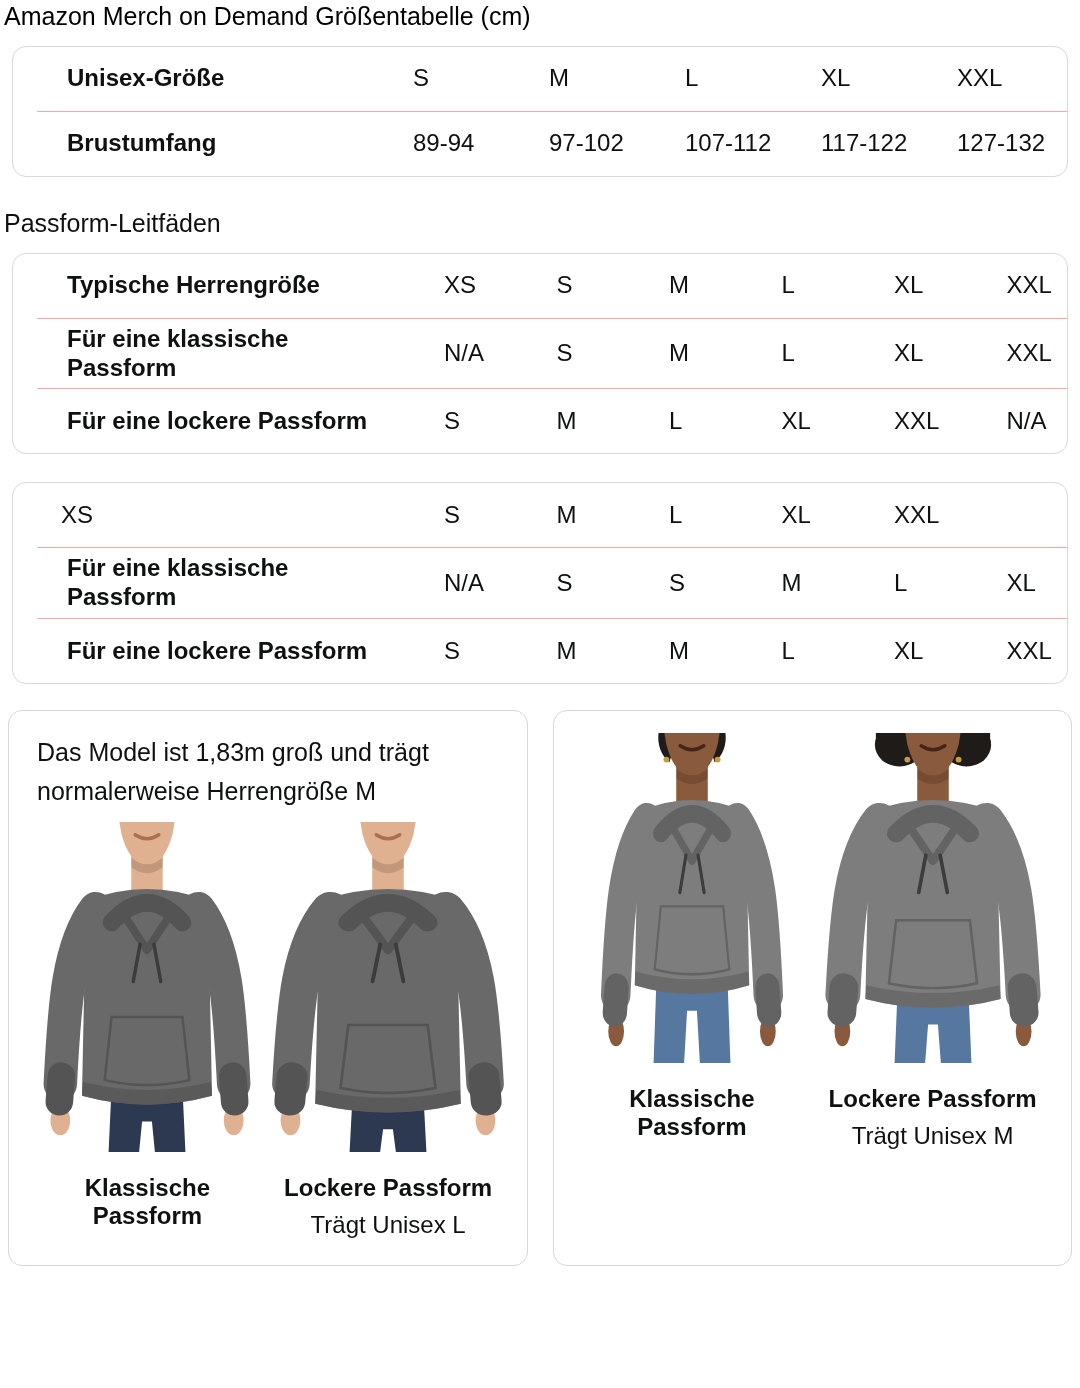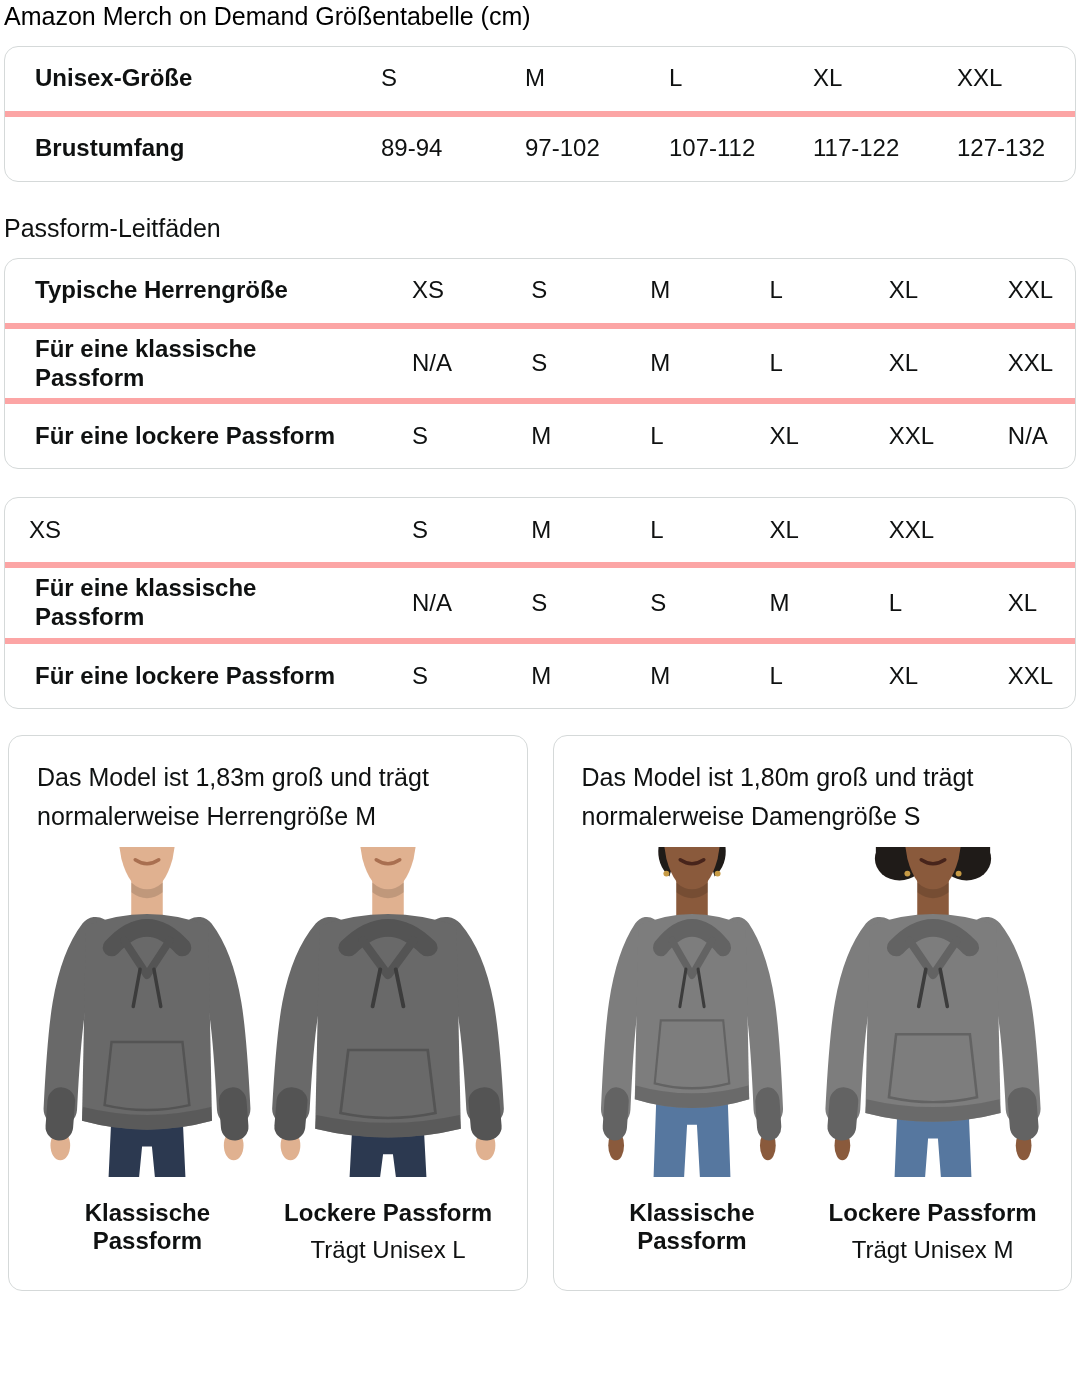--- a/index.html
+++ b/index.html
@@ -7,24 +7,24 @@
     width:1080px;min-height:1388px;
     font-family:"Liberation Sans","DejaVu Sans",sans-serif;
     color:#0f1111;
     -webkit-font-smoothing:antialiased;
   }
   .page{padding:2px 0 8px;}
   .title{
     font-size:25px;font-weight:400;margin:0 0 15px 4px;line-height:1.15;color:#000000;
   }
   .tbl{
-    border:1px solid #d5d9d9;border-radius:14px;margin:0 4px;
-    background:#fff;overflow:hidden;
-  }
-  .row{display:grid;align-items:center;min-height:64px;border-top:6px solid #fca5a5;}
+    border:1px solid #d5d9d9;border-radius:14px;margin:0 12px;
+    background:#fff;overflow:hidden;padding-left:24px;
+  }
+  .row{display:grid;align-items:center;min-height:64px;border-top:1px solid #fca5a5;}
   .tbl .row:first-child{border-top:none;}
   .row.cols5{grid-template-columns:350px repeat(5,1fr);}
   .row.cols7{grid-template-columns:355px repeat(6,1fr);gap:28px;}
   .cell{font-size:24px;padding:6px 0 6px 26px;line-height:1.2;}
   .cell.label{font-weight:700;padding-left:30px;}
   .cols7 .cell{padding-left:24px;}
   .cols7 .cell.label{padding-left:30px;}
   .note{font-size:23px;margin:14px 0 0 4px;}
   .subheading{font-size:25px;font-weight:400;margin:32px 0 15px 4px;}
   .mb-gap{margin-bottom:28px;}
@@ -191,21 +191,20 @@
             </div>
           <figcaption>
             <div class="fit-label">Lockere Passform</div>
             <div class="wears-label">Trägt Unisex L</div>
           </figcaption>
         </figure>
       </div>
     </div>
 
     <div class="card">
-      <p class="card-desc">Das Model ist 1,80m groß und trägt normalerweise Damengröße S</p>
       <div class="photos">
         <figure class="photo">
           <div class="photo-img">
               <svg viewBox="0 0 240 335" preserveAspectRatio="xMidYMid meet">
                 <path d="M86 0 Q84 18 97 30 L102 14 Q100 6 99 0 Z" fill="#1f1b18"></path>
                 <path d="M154 0 Q156 18 143 30 L138 14 Q140 6 141 0 Z" fill="#1f1b18"></path>
                 <path d="M92 0 L148 0 L146 12 Q138 42 120 46 Q102 42 94 12 Z" fill="#8a5a3c"></path>
                 <path d="M108 13 Q120 21 132 13" stroke="#47241b" stroke-width="3.5" fill="none" stroke-linecap="round"></path>
                 <circle cx="94" cy="27" r="3" fill="#c79b45"></circle>
                 <circle cx="146" cy="27" r="3" fill="#c79b45"></circle>

